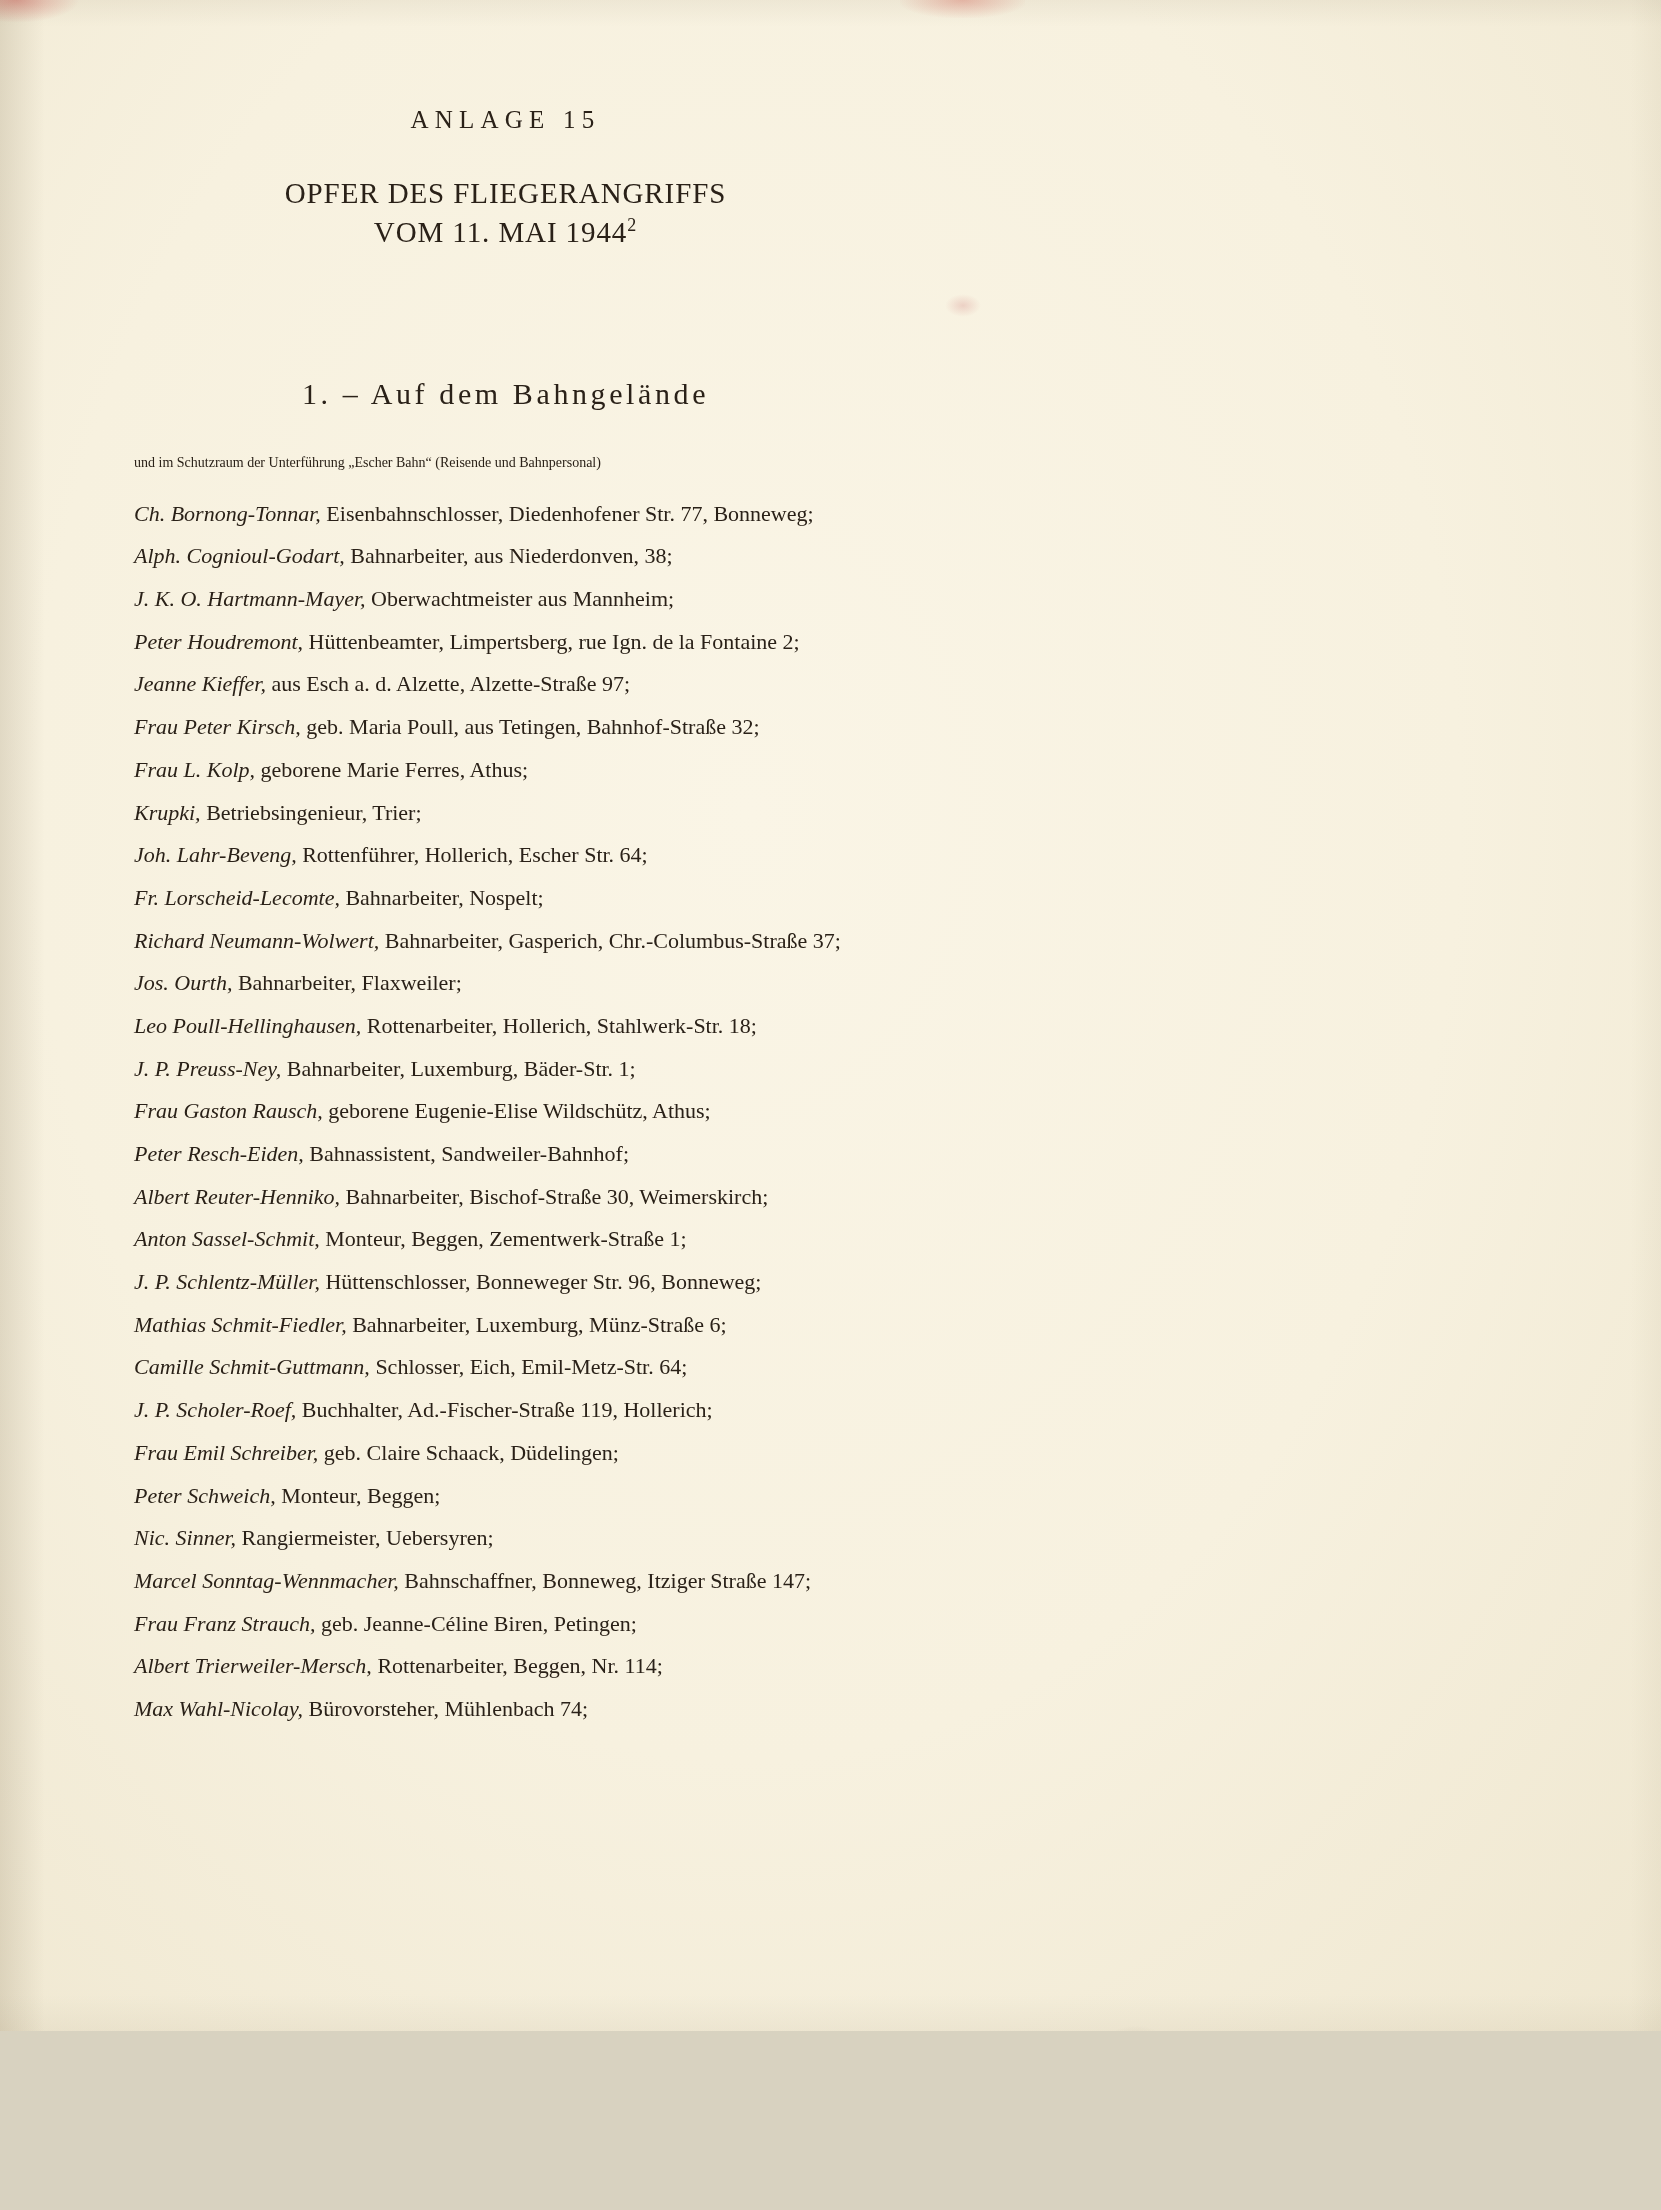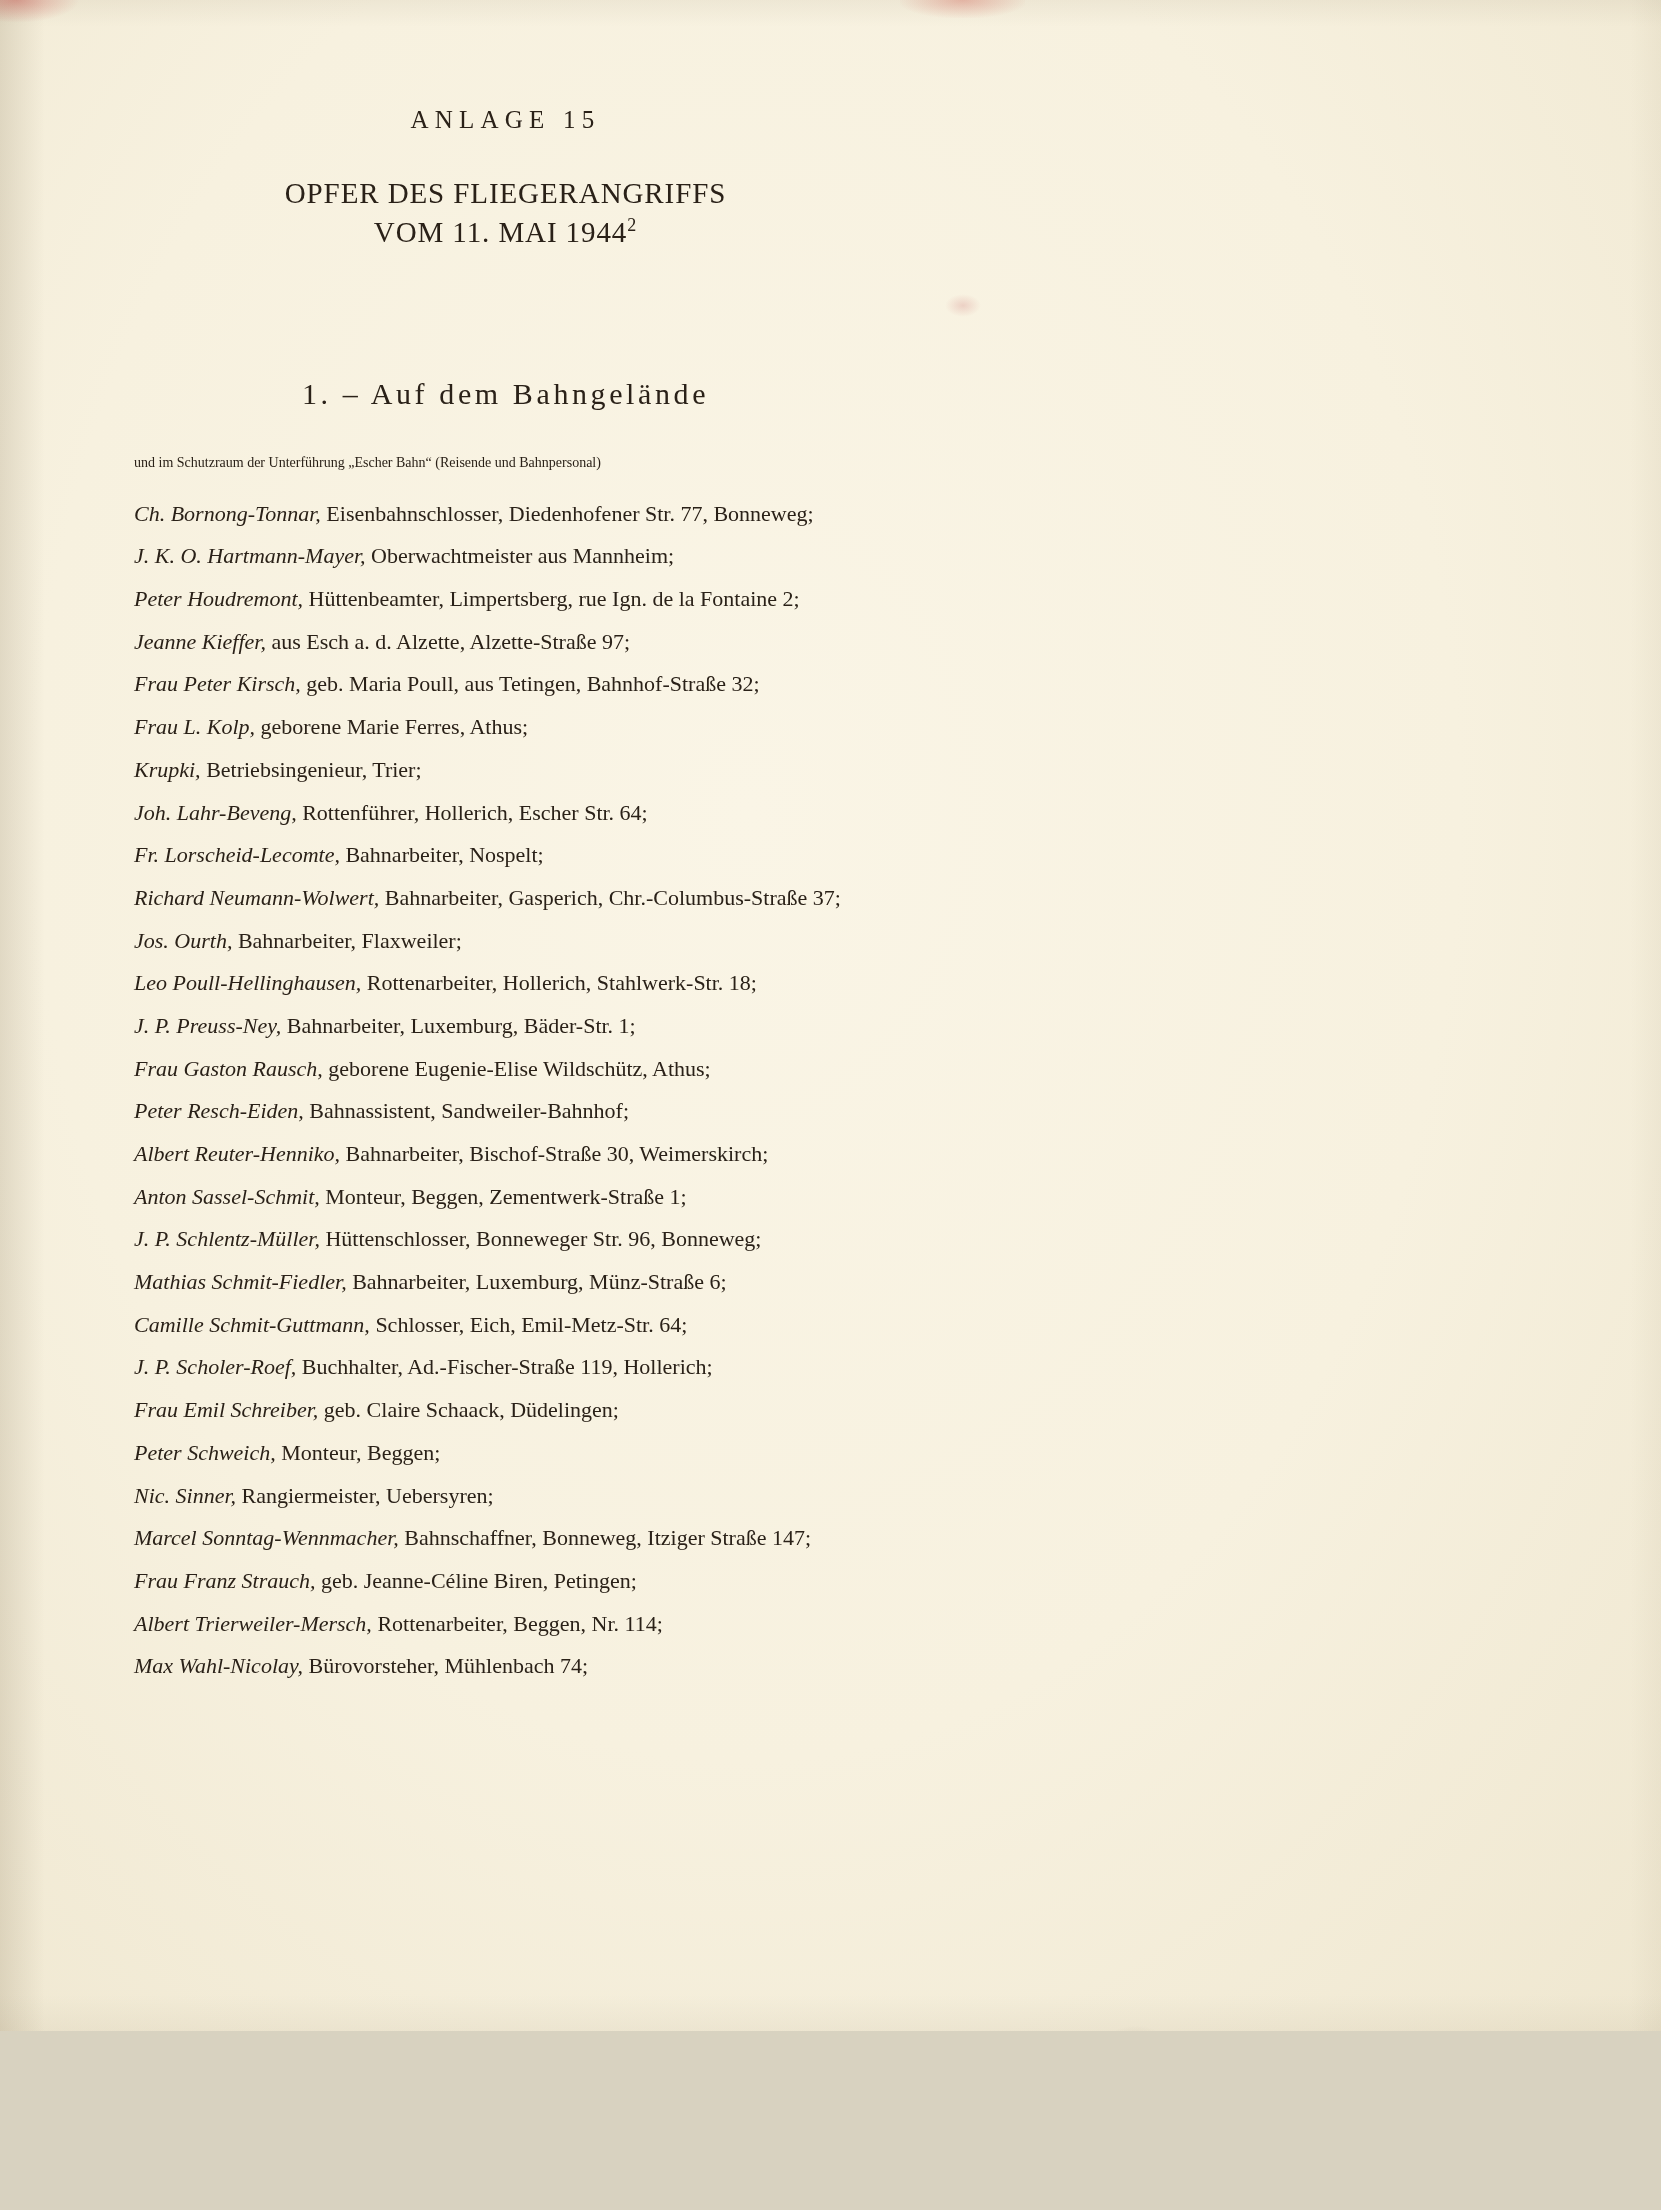--- a/index.html
+++ b/index.html
@@ -132,20 +132,21 @@
       <span>OPFER DES FLIEGERANGRIFFS</span><br>
       <span>VOM 11. MAI 1944</span><sup>2</sup>
     </div>
 
     <h2 class="section-heading">1. – Auf dem Bahngelände</h2>
 
     <p class="intro">und im Schutzraum der Unterführung „Escher Bahn“ (Reisende und Bahnpersonal)</p>
 
     <div class="victim-list">
         <p class="entry"><span class="vname">Ch. Bornong-Tonnar,</span><span class="vdetails"> Eisenbahnschlosser, Diedenhofener Str. 77, Bonneweg;</span></p>
+        <p class="entry"><span class="vname">Alph. Cognioul-Godart,</span><span class="vdetails"> Bahnarbeiter, aus Niederdonven, 38;</span></p>
         <p class="entry"><span class="vname">J. K. O. Hartmann-Mayer,</span><span class="vdetails"> Oberwachtmeister aus Mannheim;</span></p>
         <p class="entry"><span class="vname">Peter Houdremont,</span><span class="vdetails"> Hüttenbeamter, Limpertsberg, rue Ign. de la Fontaine 2;</span></p>
         <p class="entry"><span class="vname">Jeanne Kieffer,</span><span class="vdetails"> aus Esch a. d. Alzette, Alzette-Straße 97;</span></p>
         <p class="entry"><span class="vname">Frau Peter Kirsch,</span><span class="vdetails"> geb. Maria Poull, aus Tetingen, Bahnhof-Straße 32;</span></p>
         <p class="entry"><span class="vname">Frau L. Kolp,</span><span class="vdetails"> geborene Marie Ferres, Athus;</span></p>
         <p class="entry"><span class="vname">Krupki,</span><span class="vdetails"> Betriebsingenieur, Trier;</span></p>
         <p class="entry"><span class="vname">Joh. Lahr-Beveng,</span><span class="vdetails"> Rottenführer, Hollerich, Escher Str. 64;</span></p>
         <p class="entry"><span class="vname">Fr. Lorscheid-Lecomte,</span><span class="vdetails"> Bahnarbeiter, Nospelt;</span></p>
         <p class="entry"><span class="vname">Richard Neumann-Wolwert,</span><span class="vdetails"> Bahnarbeiter, Gasperich, Chr.-Columbus-Straße 37;</span></p>
         <p class="entry"><span class="vname">Jos. Ourth,</span><span class="vdetails"> Bahnarbeiter, Flaxweiler;</span></p>

